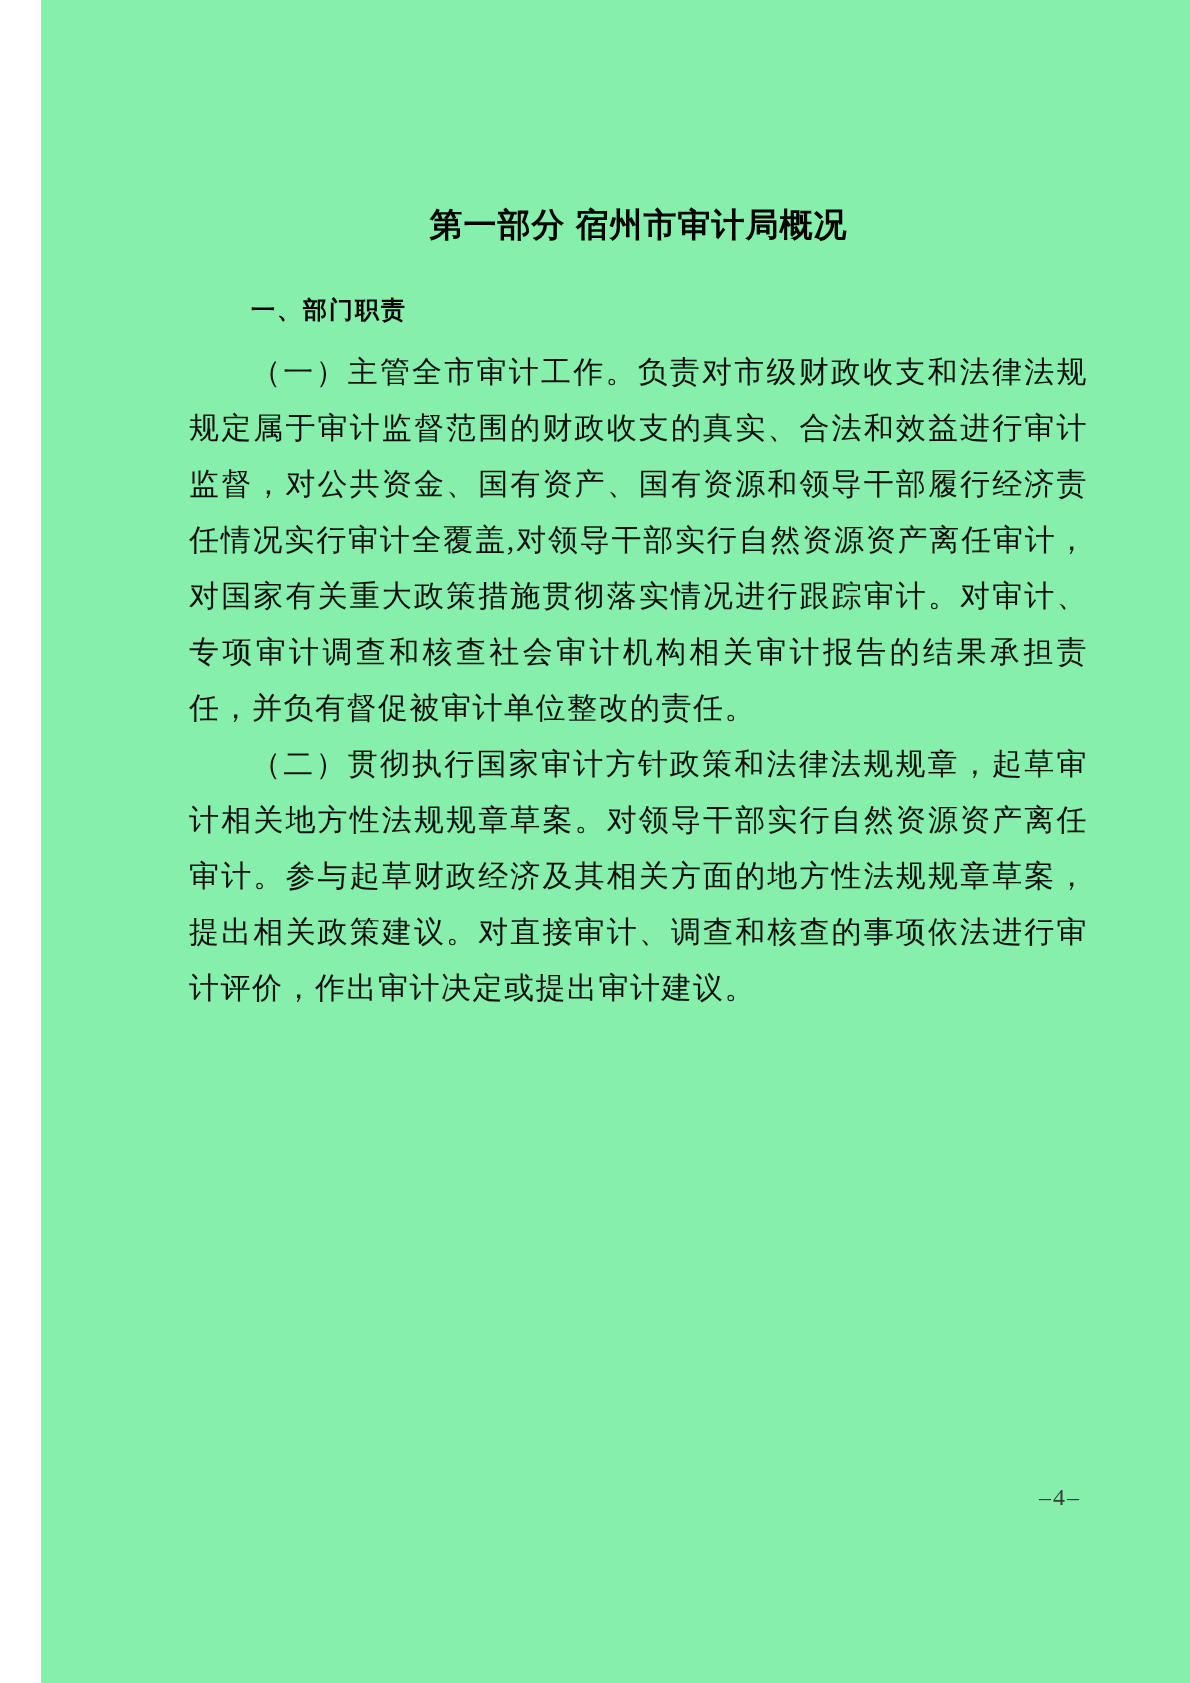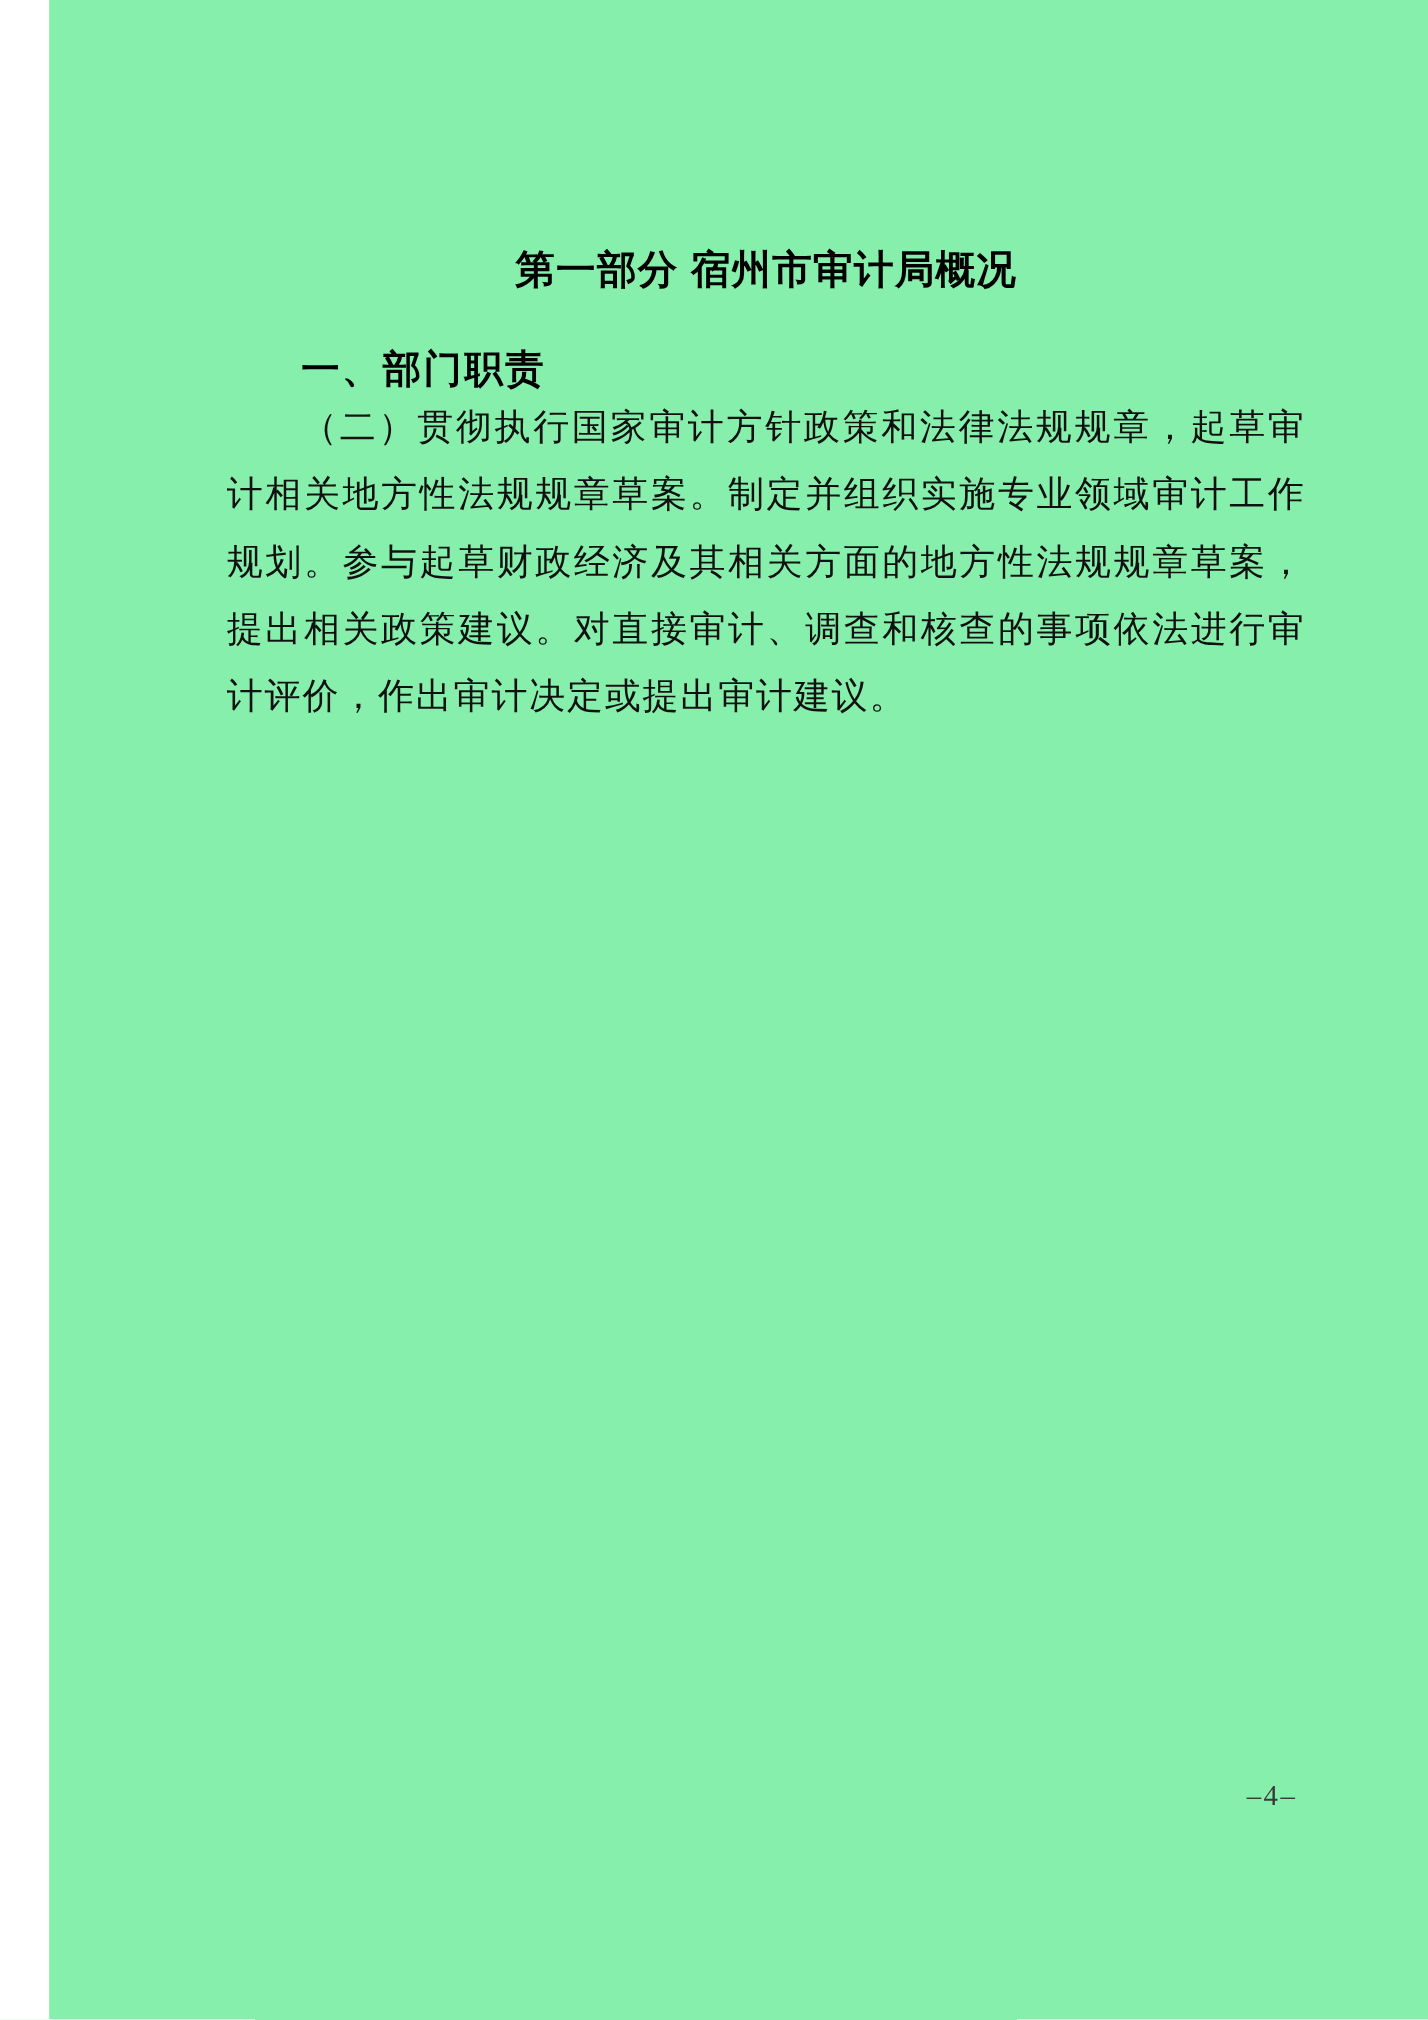--- a/index.html
+++ b/index.html
@@ -30,23 +30,23 @@
     font-family: "Liberation Sans", sans-serif;
     font-weight: bold;
     font-size: 33px;
     line-height: 44px;
     letter-spacing: 1px;
     color: #000000;
     white-space: nowrap;
   }
   .section-heading {
     margin: 44px 0 0 62px;
-    font-family: Liberation Mono, monospace;
+    font-family: Liberation Sans, sans-serif;
     font-weight: bold;
-    font-size: 32px;
+    font-size: 24px;
     line-height: 38px;
     letter-spacing: 2px;
     color: #000000;
   }
   .body-para {
     margin: 0;
     font-size: 30px;
     line-height: 56px;
     letter-spacing: 1.5px;
     text-align: justify;
@@ -67,16 +67,17 @@
     font-family: "Liberation Serif", serif;
   }
 </style>
 </head>
 <body>
 
 <div class="page">
   <div class="content">
     <h1 class="doc-title">第一部分 宿州市审计局概况</h1>
     <h2 class="section-heading">一、部门职责</h2>
-    <p class="body-para">（二）贯彻执行国家审计方针政策和法律法规规章，起草审计相关地方性法规规章草案。制定并组织实施专业领域审计工作规划。参与起草财政经济及其相关方面的地方性法规规章草案，提出相关政策建议。对直接审计、调查和核查的事项依法进行审计评价，作出审计决定或提出审计建议。</p>
+    <p class="body-para first">（一）主管全市审计工作。负责对市级财政收支和法律法规规定属于审计监督范围的财政收支的真实、合法和效益进行审计监督，对公共资金、国有资产、国有资源和领导干部履行经济责任情况实行审计全覆盖,对领导干部实行自然资源资产离任审计，对国家有关重大政策措施贯彻落实情况进行跟踪审计。对审计、专项审计调查和核查社会审计机构相关审计报告的结果承担责任，并负有督促被审计单位整改的责任。</p>
+    <p class="body-para">（二）贯彻执行国家审计方针政策和法律法规规章，起草审计相关地方性法规规章草案。对领导干部实行自然资源资产离任审计。参与起草财政经济及其相关方面的地方性法规规章草案，提出相关政策建议。对直接审计、调查和核查的事项依法进行审计评价，作出审计决定或提出审计建议。</p>
   </div>
   <div class="page-number">–4–</div>
 </div>
 
 </body></html>

